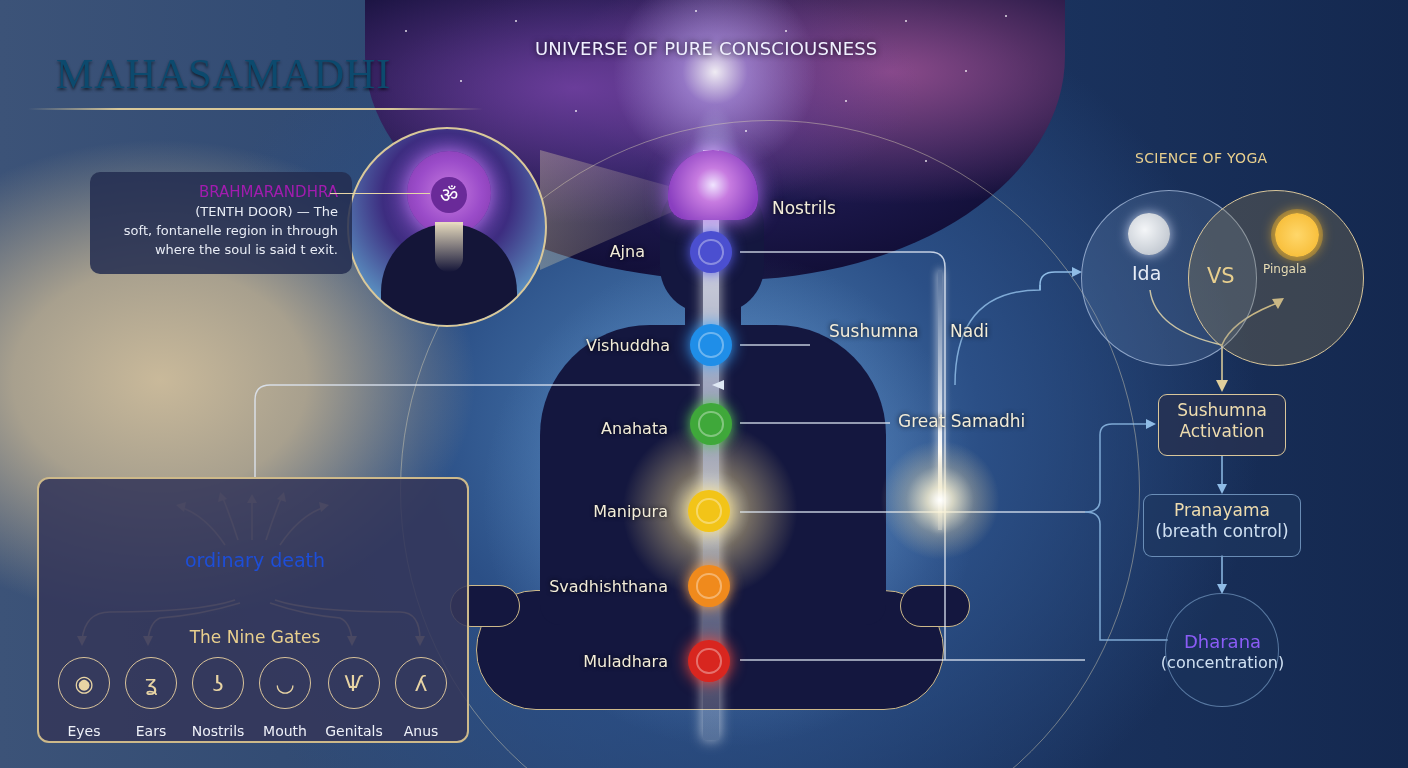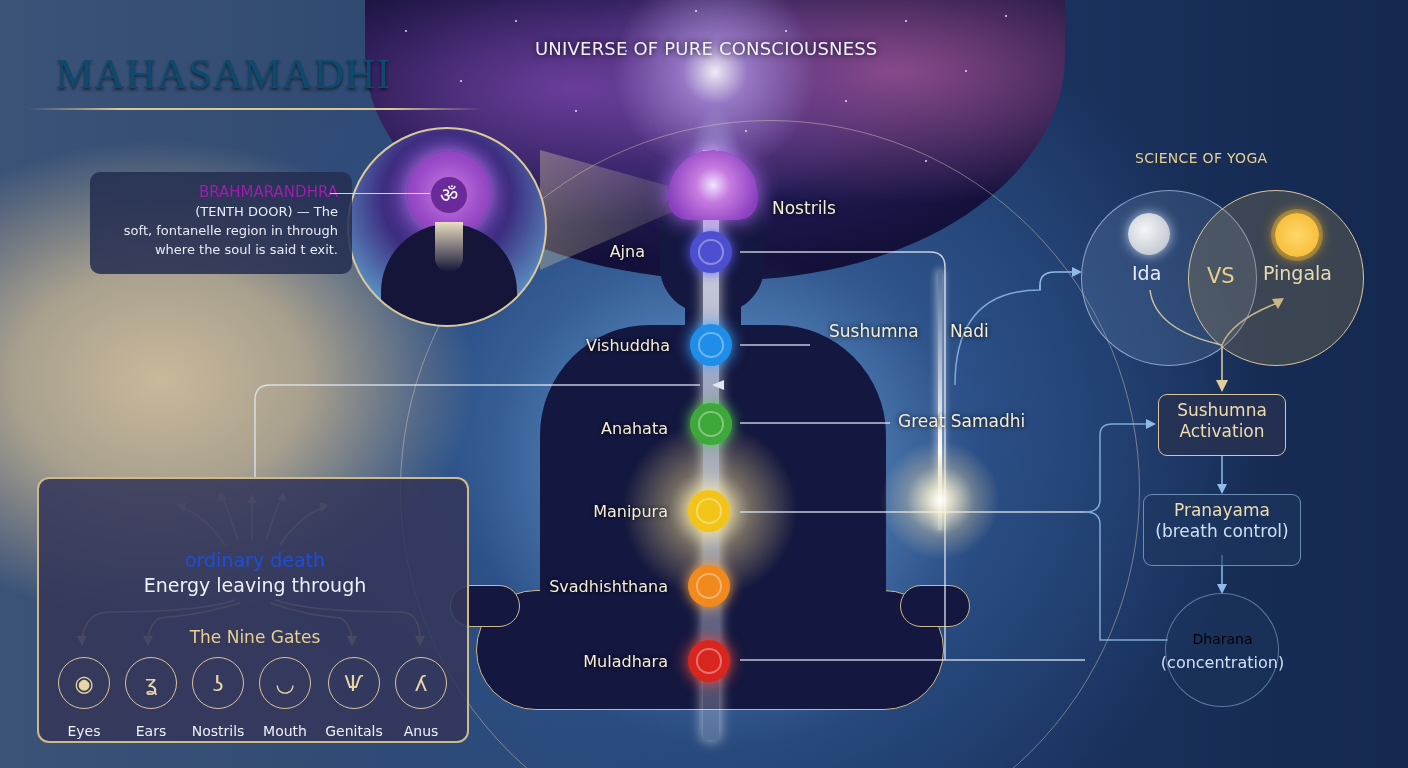--- a/index.html
+++ b/index.html
@@ -175,35 +175,35 @@
     background: radial-gradient(circle at 40% 40%, #f4f6f8, #c6ccd4 70%, #9aa2ac);
     box-shadow: 0 0 12px rgba(220,230,255,0.8);
   }
   .sun {
     left: 1275px; top: 213px; width: 44px; height: 44px; border-radius: 50%;
     background: radial-gradient(circle, #ffd76a, #f5b62a);
     box-shadow: 0 0 0 4px rgba(245,182,42,0.35), 0 0 14px #f5b62a;
   }
   .ida-label { left: 1132px; top: 262px; font-size: 19px; color: #e6ecf6; }
   .vs-label { left: 1207px; top: 264px; font-size: 21px; color: #e8cf8e; }
-  .pingala-label { left: 1263px; top: 262px; font-size: 19px; color: #e8dcb4; }
+  .pingala-label { left: 1263px; top: 262px; font-size: 12px; color: #e8dcb4; }
 
   .flow-box {
     position: absolute; text-align: center; border-radius: 9px; line-height: 21px;
     font-size: 17px; padding-top: 5px;
   }
   .box-sushumna { left: 1158px; top: 394px; width: 128px; height: 62px; border: 1.5px solid #d9c69a; background: rgba(40,50,80,0.75); color: #eedcae; }
-  .box-pranayama { left: 1143px; top: 494px; width: 158px; height: 72px; border: 1.5px solid rgba(140,180,220,0.7); background: rgba(30,55,95,0.6); }
+  .box-pranayama { left: 1143px; top: 494px; width: 158px; height: 63px; border: 1.5px solid rgba(140,180,220,0.7); background: rgba(30,55,95,0.6); }
   .box-pranayama .t1 { color: #eedcae; }
   .box-pranayama .t2 { color: #cfe0f2; }
   .dharana-circle {
     left: 1165px; top: 593px; width: 114px; height: 114px; border-radius: 50%;
     border: 1.5px solid rgba(140,180,220,0.55); background: rgba(30,55,95,0.3);
   }
-  .dharana-t1 { left: 1150px; top: 631px; width: 145px; text-align: center; font-size: 14px; color: #000000; }
+  .dharana-t1 { left: 1150px; top: 631px; width: 145px; text-align: center; font-size: 18px; color: #8b5cf6; }
   .dharana-t2 { left: 1150px; top: 653px; width: 145px; text-align: center; font-size: 16px; color: #cfe0f2; }
 </style>
 </head>
 <body>
 
 <div class="abs cosmos">
   <div class="abs stars">
     <span class="star" style="left:40px;top:70px"></span>
       <span class="star" style="left:95px;top:120px"></span>
     <span class="star" style="left:150px;top:60px"></span>
@@ -345,21 +345,20 @@
 <div class="chakra-label" style="left:528px;top:652px">Muladhara</div>
 
 <div class="abs samadhi-beam"></div>
 <div class="abs samadhi-flare"></div>
 <div class="abs mid-label" style="left:829px;top:321px">Sushumna</div>
 <div class="abs mid-label" style="left:950px;top:321px">Nadi</div>
 <div class="abs mid-label" style="left:898px;top:411px">Great Samadhi</div>
 
 <div class="abs death-panel">
   <div class="abs death-title">ordinary death</div>
-  <div class="abs death-sub">Energy leaving through</div>
   <div class="abs gates-title">The Nine Gates</div>
 
   <div class="gate" style="left:15px">
     <div class="gate-circle">◉</div>
     <div class="gate-label">Eyes</div>
   </div>
   <div class="gate" style="left:82px">
     <div class="gate-circle">ʓ</div>
     <div class="gate-label">Ears</div>
   </div>

